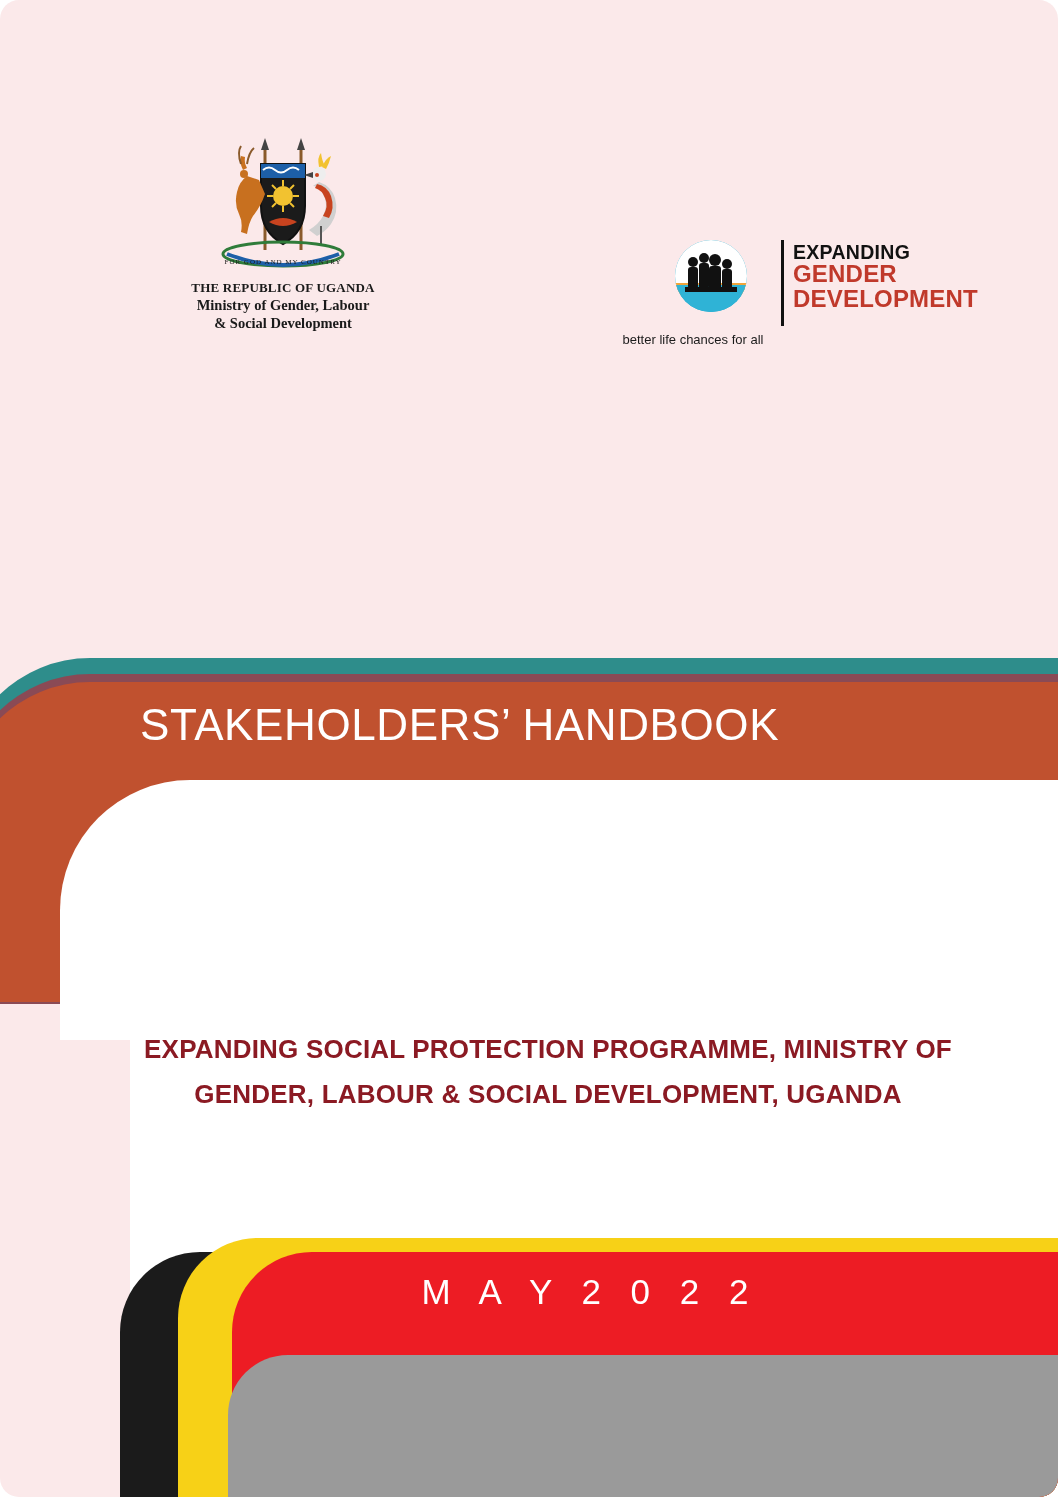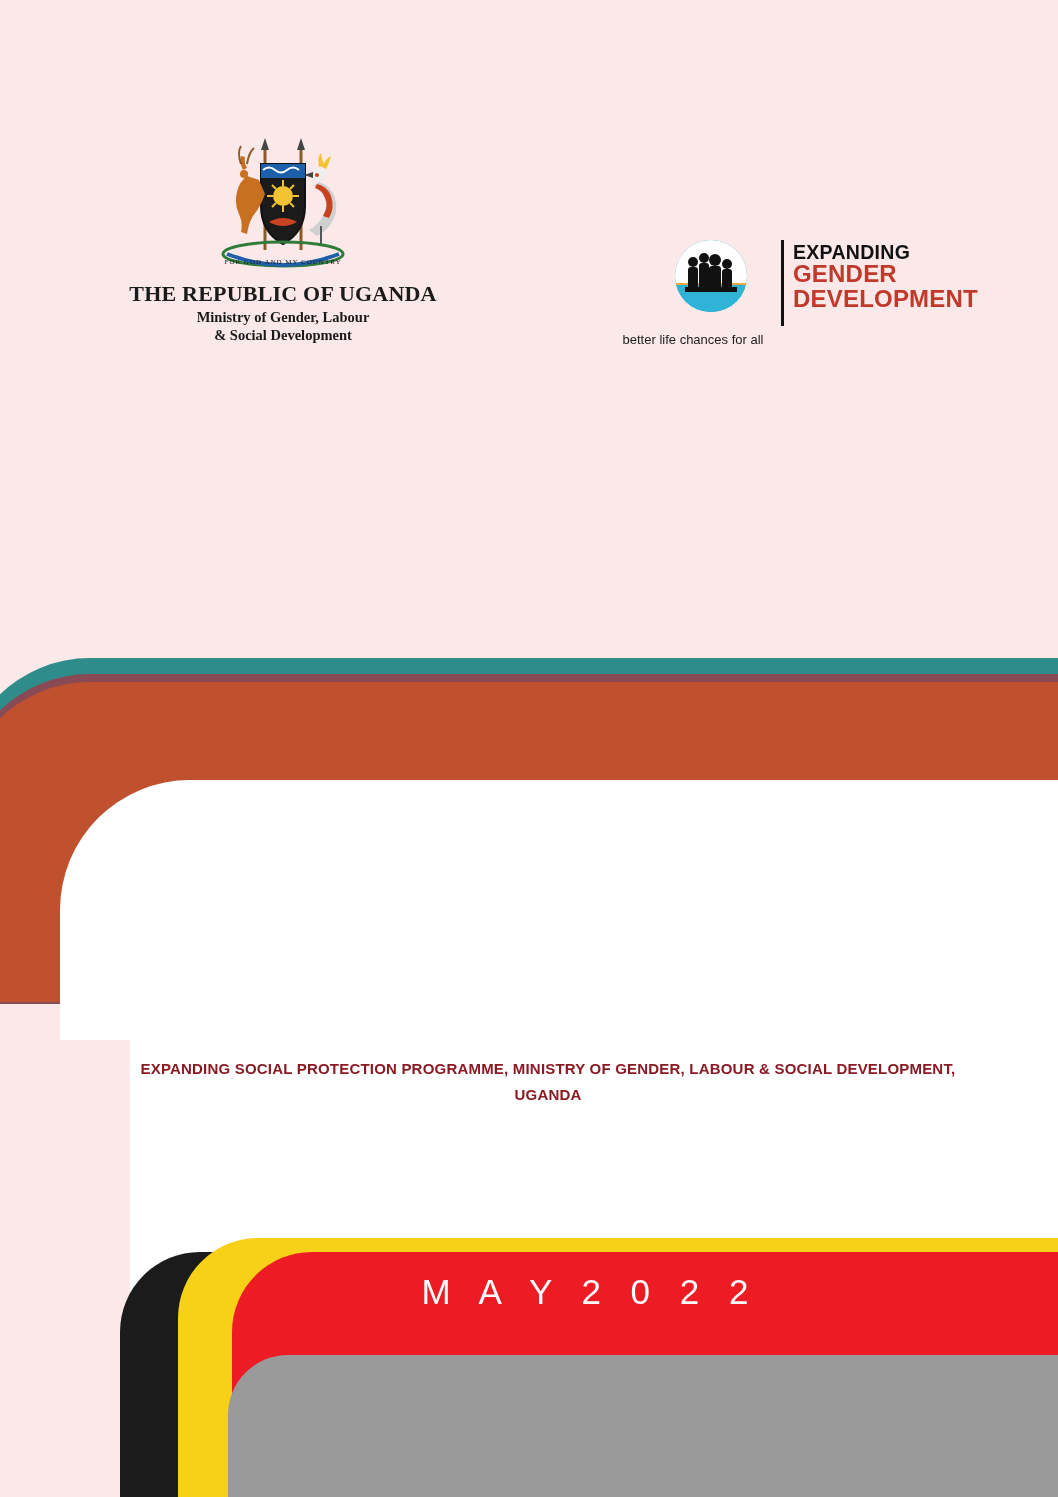--- a/index.html
+++ b/index.html
@@ -9,20 +9,21 @@
   body {
     font-family: "Liberation Sans", sans-serif;
     background: #ffffff;
   }
   #page {
     position: relative;
     width: 1058px;
     height: 1497px;
     overflow: hidden;
     background: #fbe9ea;
+    border-radius: 19px;
   }
 
   
   .emblem-block {
     position: absolute;
     left: 118px;
     top: 130px;
     width: 330px;
     text-align: center;
   }
@@ -31,21 +32,21 @@
     height: 150px;
     margin: 0 auto;
     position: relative;
   }
   .coat-caption {
     font-family: "Liberation Serif", serif;
     font-weight: bold;
     color: #1a1a1a;
     line-height: 1.25;
   }
-  .coat-caption .l1 { font-size: 22px; letter-spacing: .2px; }
+  .coat-caption .l1 { font-size: 13px; letter-spacing: .2px; }
   .coat-caption .l2 { font-size: 14.5px; }
   .coat-caption .l3 { font-size: 14.5px; }
 
   
   .esp-block {
     position: absolute;
     left: 613px;
     top: 240px;
     width: 340px;
     height: 120px;
@@ -197,24 +198,24 @@
     width: 938px;
     text-align: center;
     font-size: 34px;
     font-weight: bold;
     color: #000;
   }
 
   .org-text {
     position: absolute;
     left: 129px;
-    top: 1056px;
+    top: 1027px;
     width: 838px;
     text-align: center;
-    font-size: 15px;
+    font-size: 26px;
     font-weight: bold;
     color: #8b1a23;
     line-height: 1.72;
     letter-spacing: .2px;
   }
 
   
   .flagband {
     position: absolute;
     width: 1130px;
@@ -354,20 +355,21 @@
 
 
   <div class="ribbon-layer">
     <div class="band band-teal"></div>
     <div class="band band-plum"></div>
     <div class="band band-orange"></div>
     <div class="band band-white"></div>
     <div class="band-white2"></div>
   </div>
 
+  <div class="handbook-text">STAKEHOLDERS’ HANDBOOK</div>
   <div class="org-text">EXPANDING SOCIAL PROTECTION PROGRAMME, MINISTRY OF GENDER, LABOUR &amp; SOCIAL DEVELOPMENT, UGANDA</div>
 
   <div class="flagband fb-black"></div>
   <div class="flagband fb-yellow"></div>
   <div class="flagband fb-red"></div>
   <div class="flagband fb-grey"></div>
   <div class="date-text">M A Y   2 0 2 2</div>
 
 </div>
 

